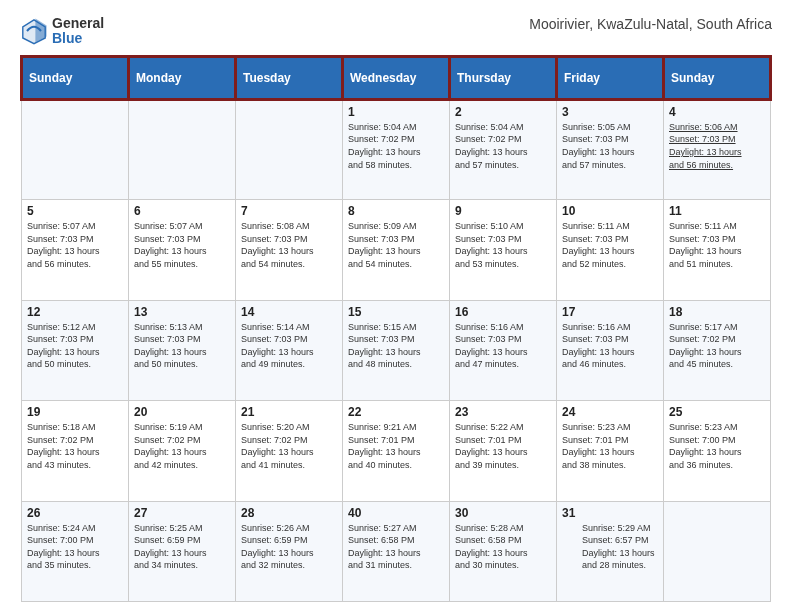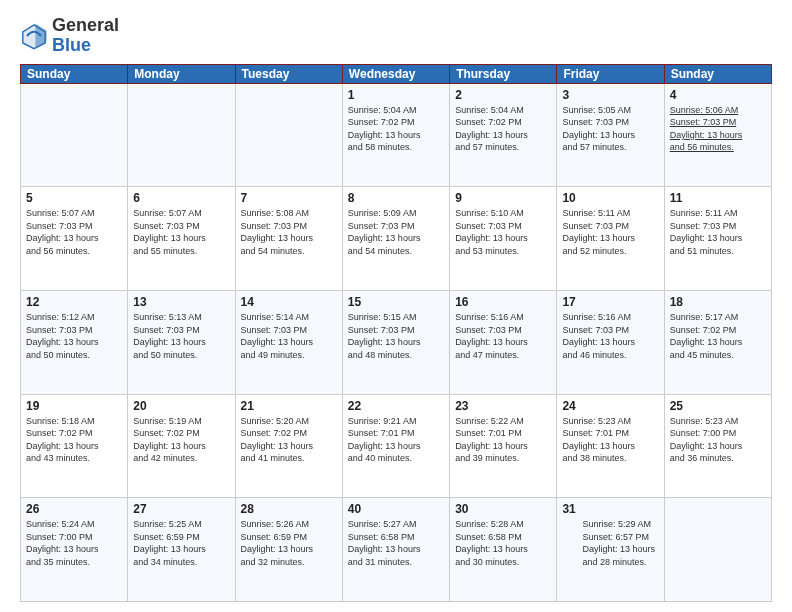--- a/index.html
+++ b/index.html
@@ -22,21 +22,21 @@
       justify-content: space-between;
       align-items: flex-start;
       margin-bottom: 8px;
     }
     .logo {
       display: flex;
       align-items: center;
       gap: 4px;
     }
     .logo-text {
-      font-size: 18px;
+      font-size: 14px;
       font-weight: bold;
       line-height: 1.1;
     }
     .logo-general { color: #333; }
     .logo-blue { color: #2a6db5; }
     .logo-icon {
       width: 28px;
       height: 28px;
     }
     .title-block {
@@ -58,22 +58,22 @@
       border-collapse: collapse;
       width: 100%;
       table-layout: fixed;
     }
     .calendar th {
       background-color: #2a6db5;
       color: #fff;
       font-size: 12px;
       font-weight: bold;
       text-align: left;
-      padding: 2px 6px;
-      border: 1px solid #7f1d1d;
+      padding: 13px 6px;
+      border: 3px solid #7f1d1d;
     }
     .calendar td {
       vertical-align: top;
       border: 1px solid #ccc;
       padding: 4px 5px;
       font-size: 9.5px;
       color: #333;
       background: #fff;
       height: 88px;
     }
@@ -110,20 +110,21 @@
         <polygon points="22,2 38,12 38,28 22,36" fill="#2a6db5" opacity="0.5"></polygon>
         <polygon points="20,4 36,14 36,30 20,38 4,30 4,14" fill="none" stroke="#2a6db5" stroke-width="2"></polygon>
         <path d="M10,20 Q20,8 30,20" fill="none" stroke="#2a6db5" stroke-width="3"></path>
       </svg>
       <div class="logo-text">
         <span class="logo-general">General</span><br>
         <span class="logo-blue">Blue</span>
       </div>
     </div>
     <div class="title-block">
+      <div class="subtitle">Mooirivier, KwaZulu-Natal, South Africa</div>
     </div>
   </div>
 
   <table class="calendar">
     <thead>
       <tr>
       <th>Sunday</th>
           <th>Monday</th>
           <th>Tuesday</th>
           <th>Wednesday</th>

